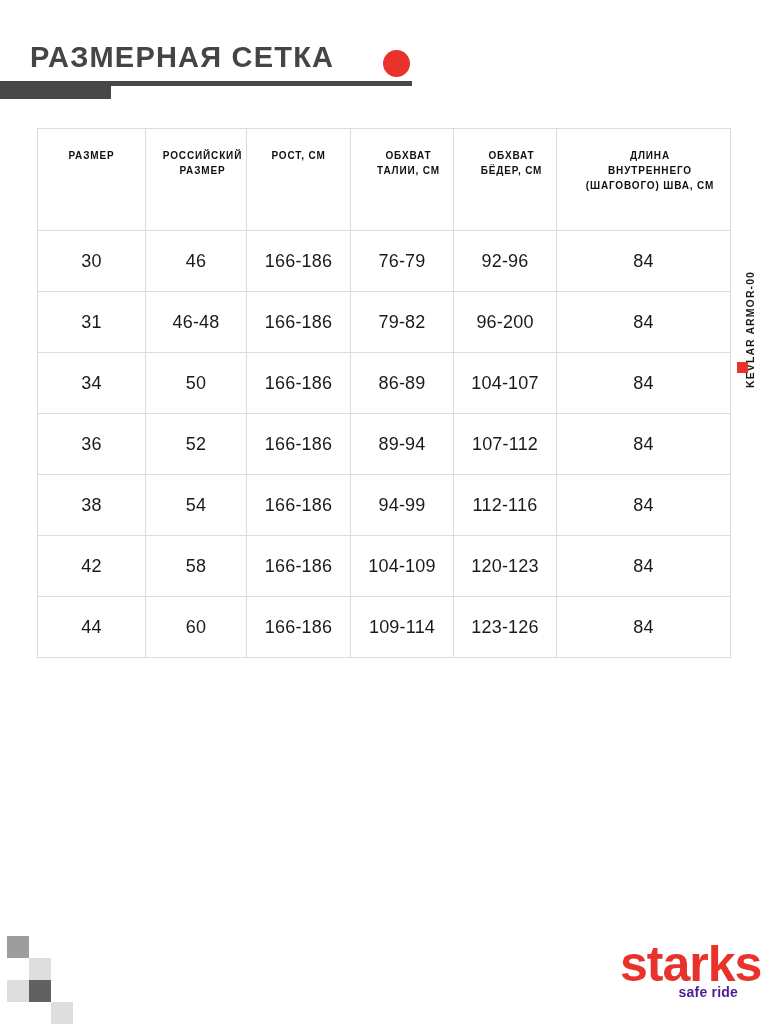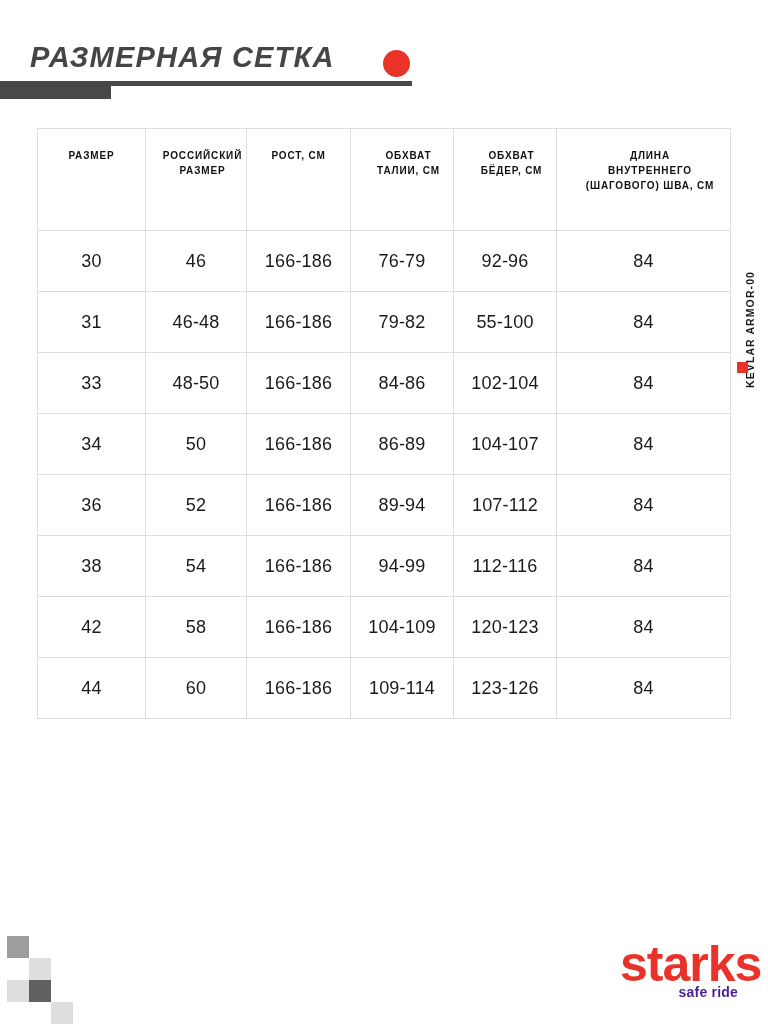--- a/index.html
+++ b/index.html
@@ -16,21 +16,20 @@
     overflow: hidden;
   }
 
   
   .header {
     position: absolute;
     left: 0;
     top: 0;
     width: 640px;
     height: 110px;
-    font-style: italic;
   }
   .page-title {
     position: absolute;
     left: 30px;
     top: 41px;
     font-size: 29px;
     font-weight: bold;
     letter-spacing: 1.2px;
     color: #454545;
     white-space: nowrap;
@@ -244,29 +243,21 @@
       <td>166-186</td>
       <td>76-79</td>
       <td>92-96</td>
       <td>84</td>
     </tr>
     <tr>
       <td>31</td>
       <td>46-48</td>
       <td>166-186</td>
       <td>79-82</td>
-      <td>55-100</td>
-      <td>84</td>
-    </tr>
-    <tr>
-      <td>33</td>
-      <td>48-50</td>
-      <td>166-186</td>
-      <td>84-86</td>
-      <td>102-104</td>
+      <td>96-200</td>
       <td>84</td>
     </tr>
     <tr>
       <td>34</td>
       <td>50</td>
       <td>166-186</td>
       <td>86-89</td>
       <td>104-107</td>
       <td>84</td>
     </tr>

